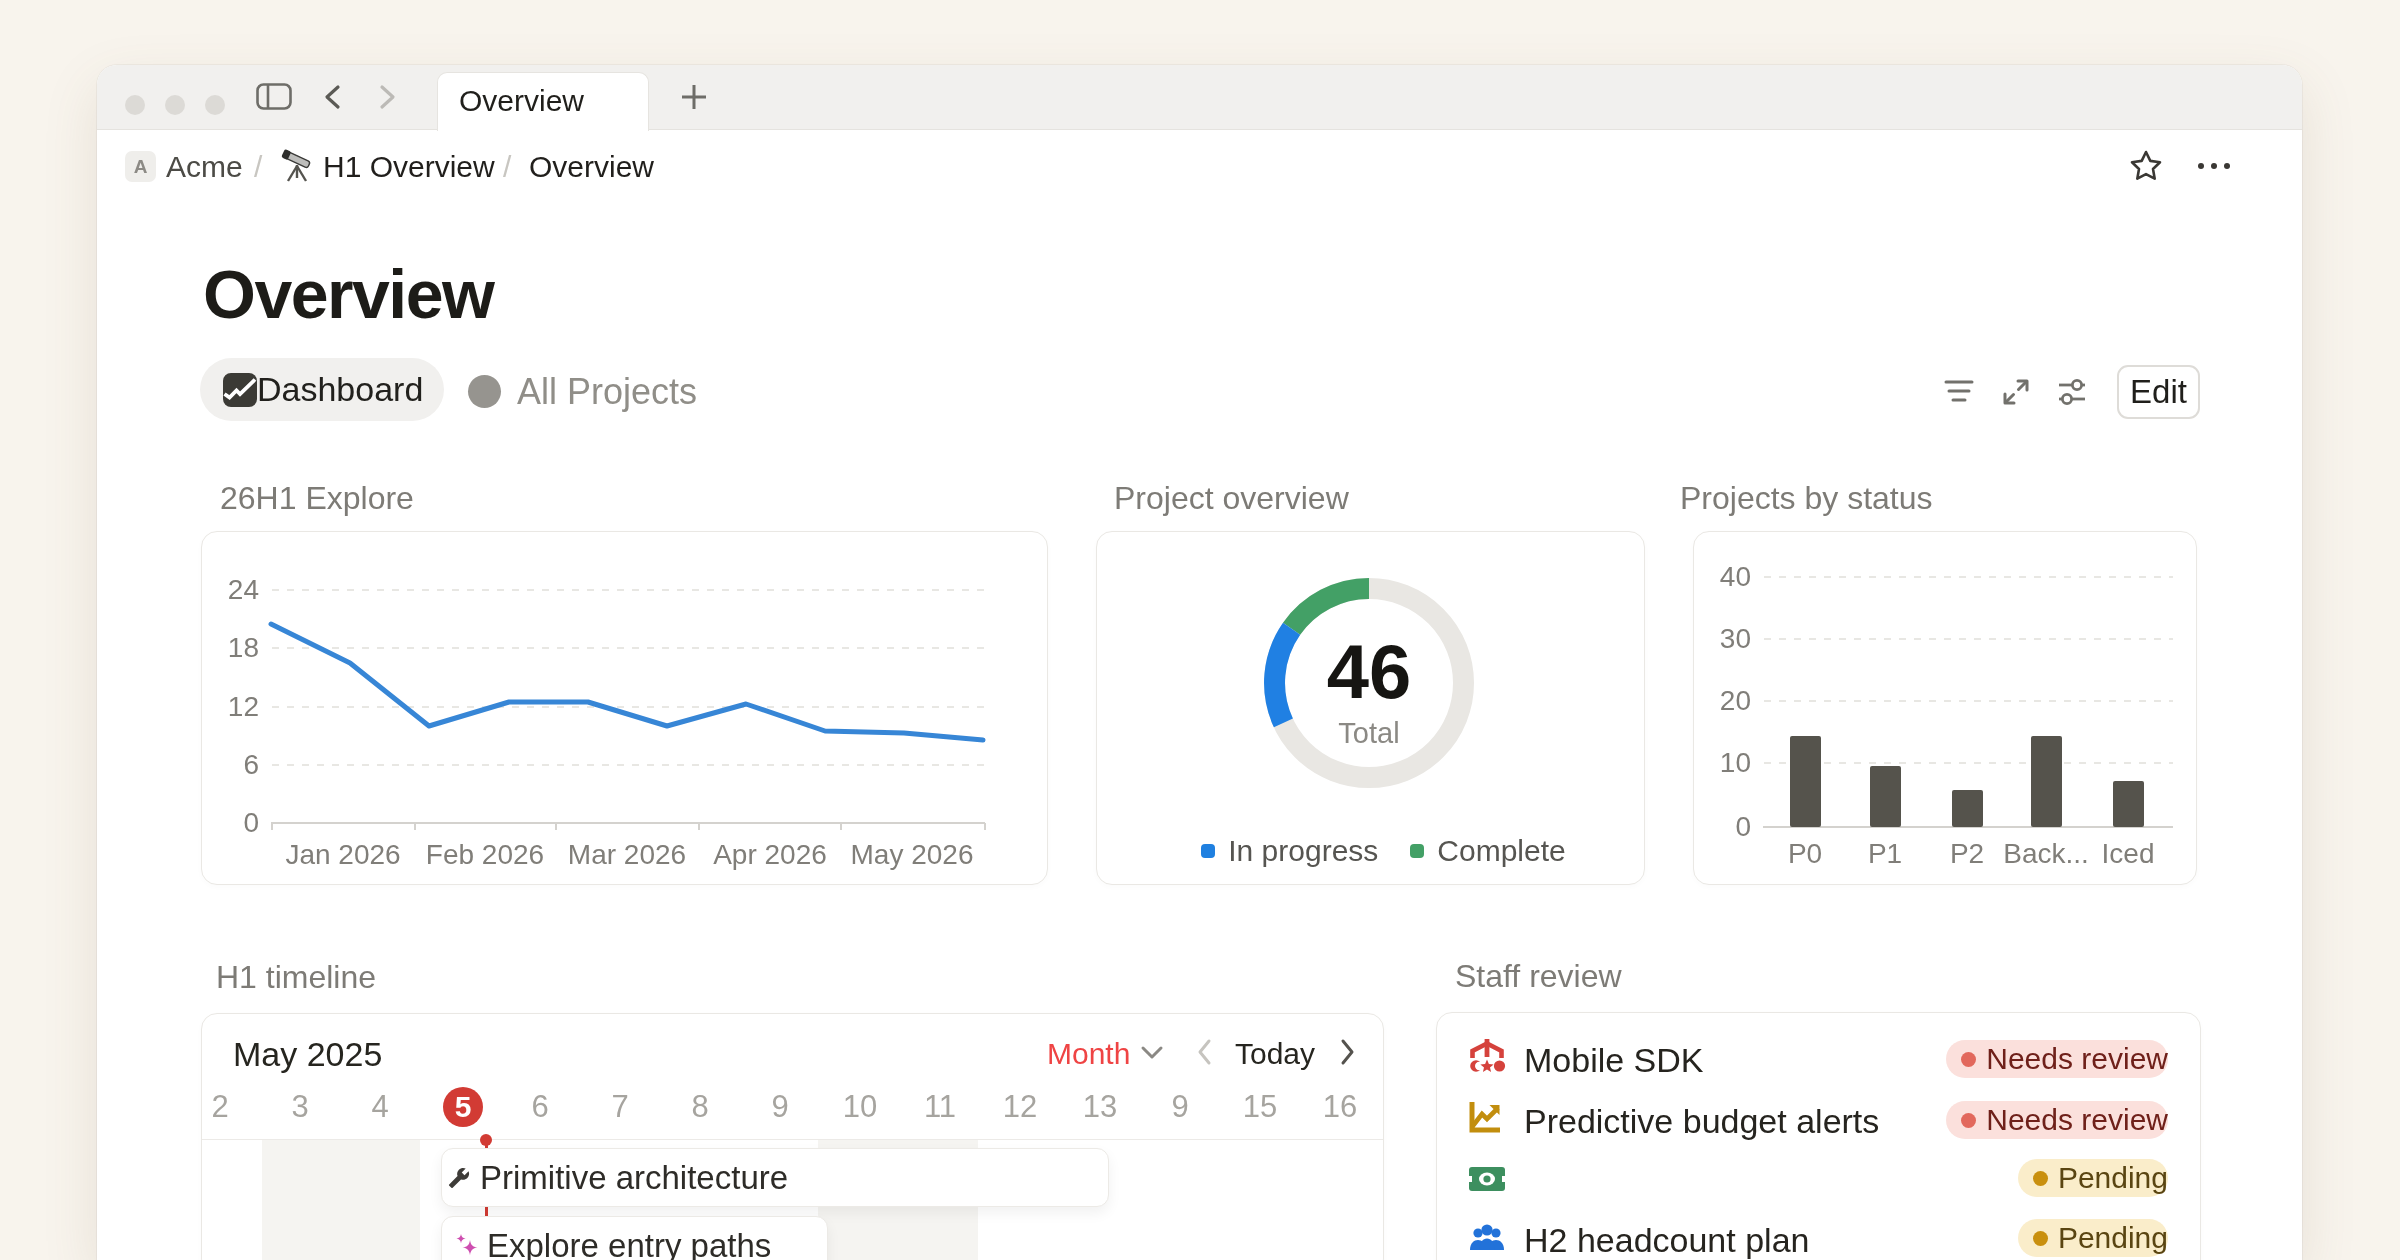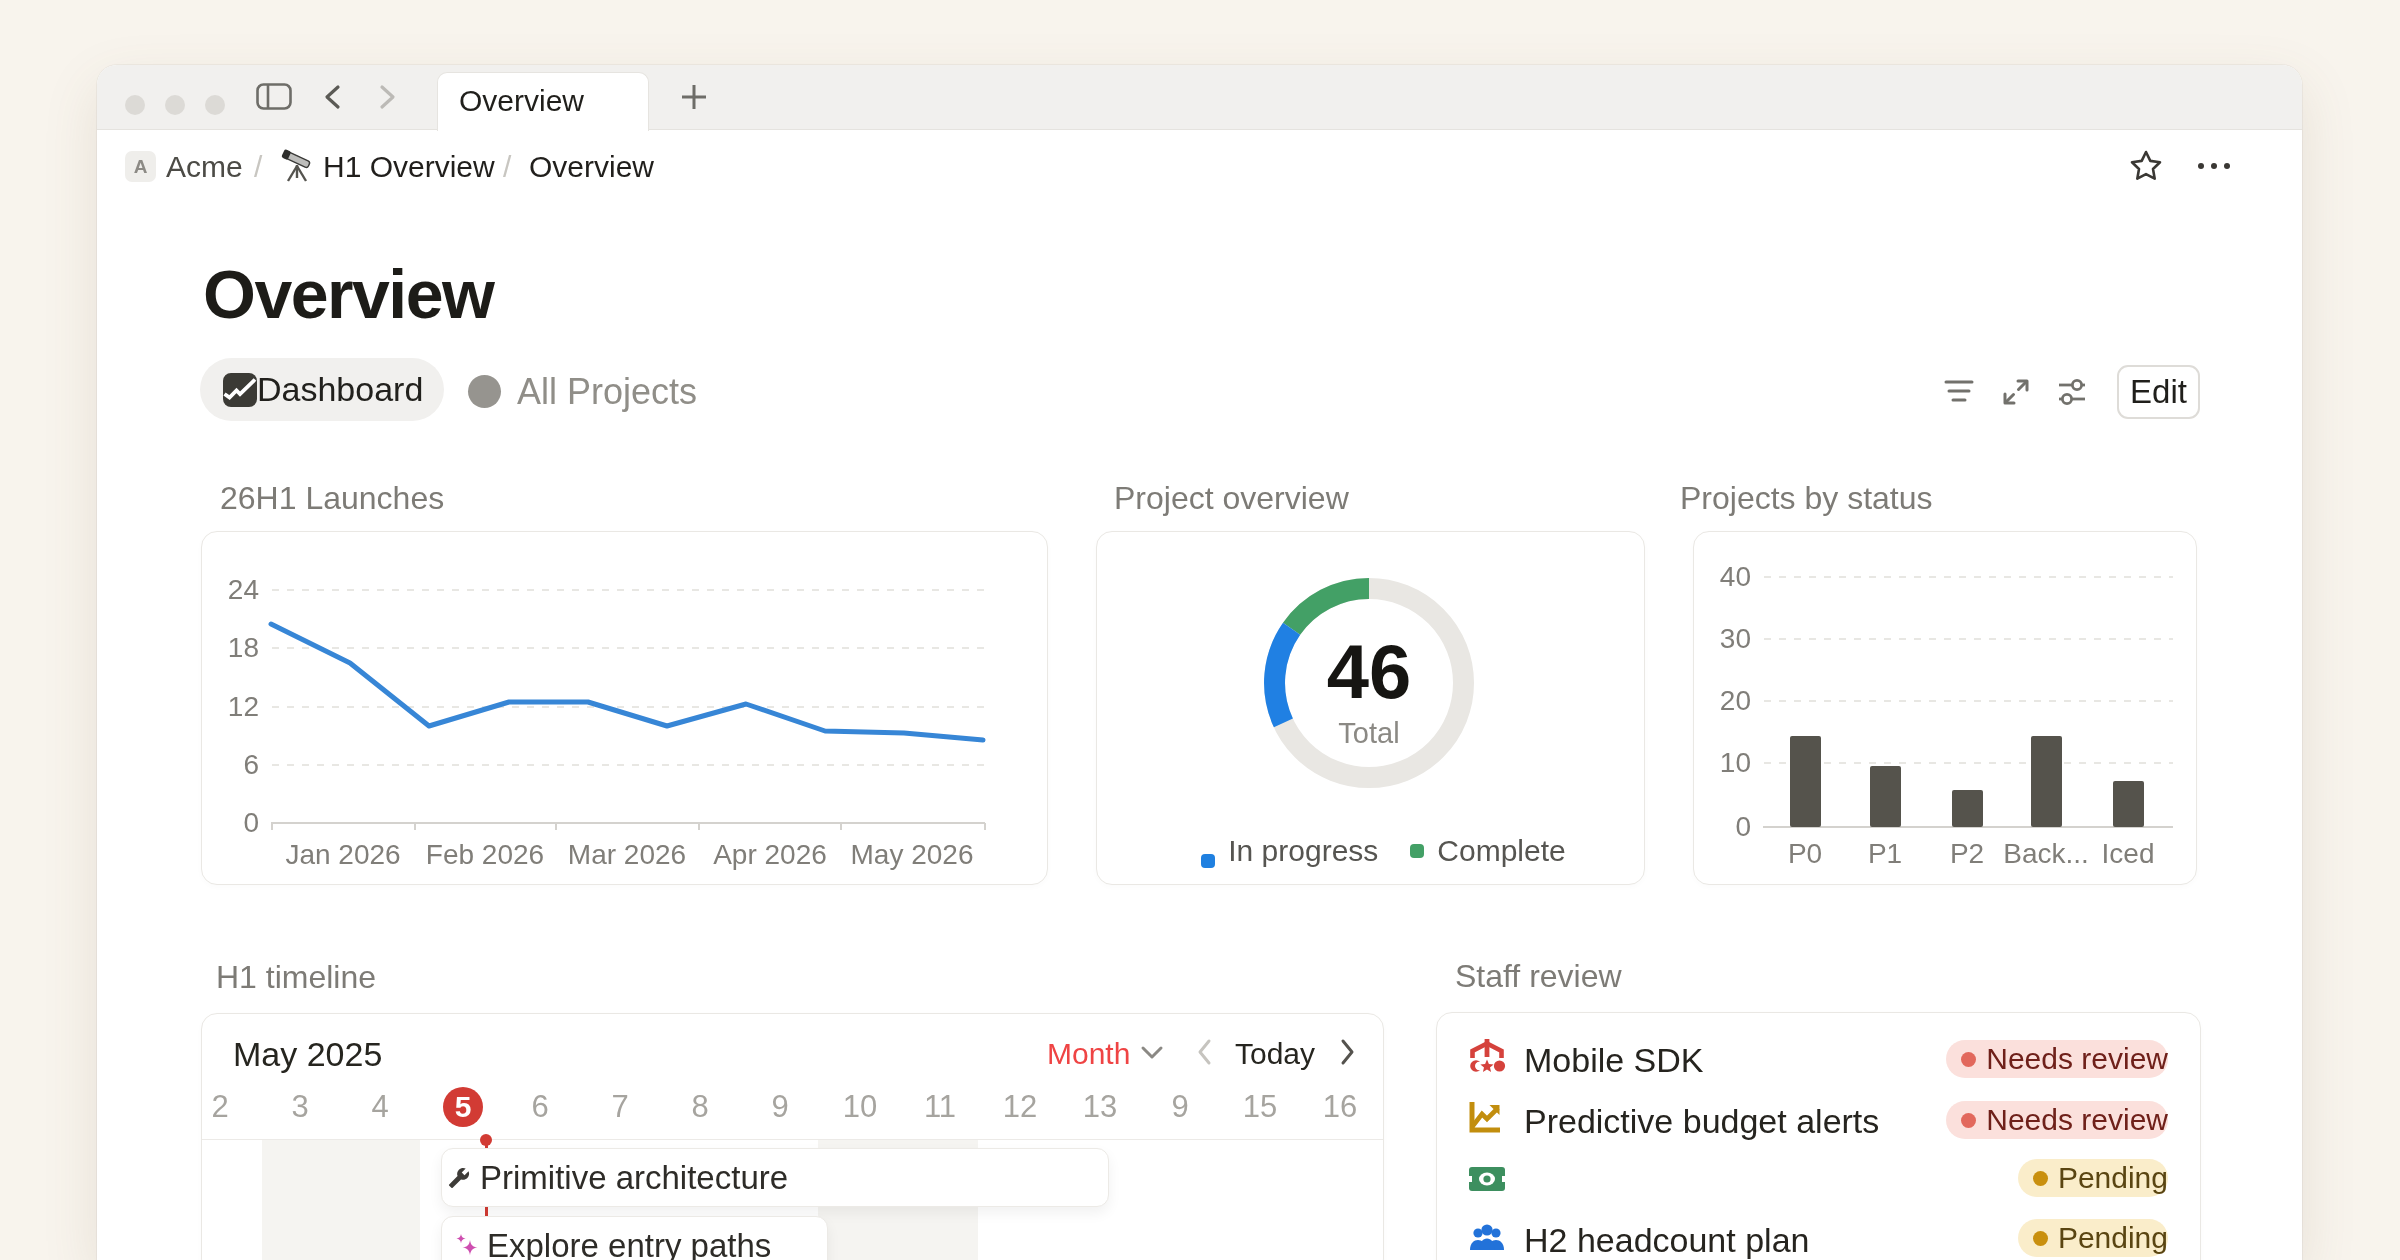--- a/index.html
+++ b/index.html
@@ -84,21 +84,21 @@
     <line x1="3" y1="23" x2="10.5" y2="15.5" stroke="#72716C" stroke-width="3" stroke-linecap="round"></line>
   </svg>
   <svg class="abs" style="left:1961px;top:313px" width="28" height="28" viewBox="0 0 28 28">
     <line x1="1" y1="7" x2="27" y2="7" stroke="#72716C" stroke-width="2.8"></line>
     <circle cx="19" cy="7" r="4.6" fill="#fff" stroke="#72716C" stroke-width="2.8"></circle>
     <line x1="1" y1="21" x2="27" y2="21" stroke="#72716C" stroke-width="2.8"></line>
     <circle cx="9" cy="21" r="4.6" fill="#fff" stroke="#72716C" stroke-width="2.8"></circle>
   </svg>
   <div class="abs" style="left:2020px;top:300px;width:83px;height:54px;border:2px solid #DEDCD8;border-radius:11px;box-sizing:border-box;text-align:center;line-height:50px;font-size:33px;color:#201F1B">Edit</div>
 
-  <div class="ctitle" style="left:123px;top:415px">26H1 Launches</div>
+  <div class="ctitle" style="left:123px;top:415px">26H1 Explore</div>
   <div class="ctitle" style="left:1017px;top:415px">Project overview</div>
   <div class="ctitle" style="left:1583px;top:415px">Projects by status</div>
 
   <div class="card" style="left:104px;top:466px;width:847px;height:354px"></div>
   <svg class="abs" style="left:104px;top:466px" width="847" height="354" viewBox="0 0 847 354">
     <g stroke="#E8E7E3" stroke-width="2" stroke-dasharray="7 8">
       <line x1="71" y1="59" x2="784" y2="59"></line>
       <line x1="71" y1="117" x2="784" y2="117"></line>
       <line x1="71" y1="176" x2="784" y2="176"></line>
       <line x1="71" y1="234" x2="784" y2="234"></line>
@@ -131,21 +131,21 @@
 
   <div class="card" style="left:999px;top:466px;width:549px;height:354px"></div>
   <svg class="abs" style="left:999px;top:466px" width="549" height="354" viewBox="0 0 549 354">
     <circle cx="273" cy="152" r="94.5" fill="none" stroke="#E9E7E3" stroke-width="21"></circle>
     <path d="M 273 57.5 A 94.5 94.5 0 0 0 195.6 97.8" fill="none" stroke="#43A066" stroke-width="21"></path>
     <path d="M 195.6 97.8 A 94.5 94.5 0 0 0 187.4 191.9" fill="none" stroke="#2080E3" stroke-width="21"></path>
     <text x="273" y="167" font-size="76" font-weight="700" fill="#161512" text-anchor="middle">46</text>
     <text x="273" y="212" font-size="29" fill="#8B8984" text-anchor="middle">Total</text>
   </svg>
   <div class="abs" style="left:1012px;top:769px;width:549px;display:flex;justify-content:center;gap:32px">
-    <div style="display:flex;align-items:flex-end;gap:13px">
+    <div style="display:flex;align-items:center;gap:13px">
         <span style="width:14px;height:14px;border-radius:4px;background:#1F80E0"></span>
         <span style="font-size:30px;color:#565551">In progress</span>
       </div>
     <div style="display:flex;align-items:center;gap:13px">
         <span style="width:14px;height:14px;border-radius:4px;background:#43A066"></span>
         <span style="font-size:30px;color:#565551">Complete</span>
       </div>
   </div>
 
   <div class="card" style="left:1596px;top:466px;width:504px;height:354px"></div>

